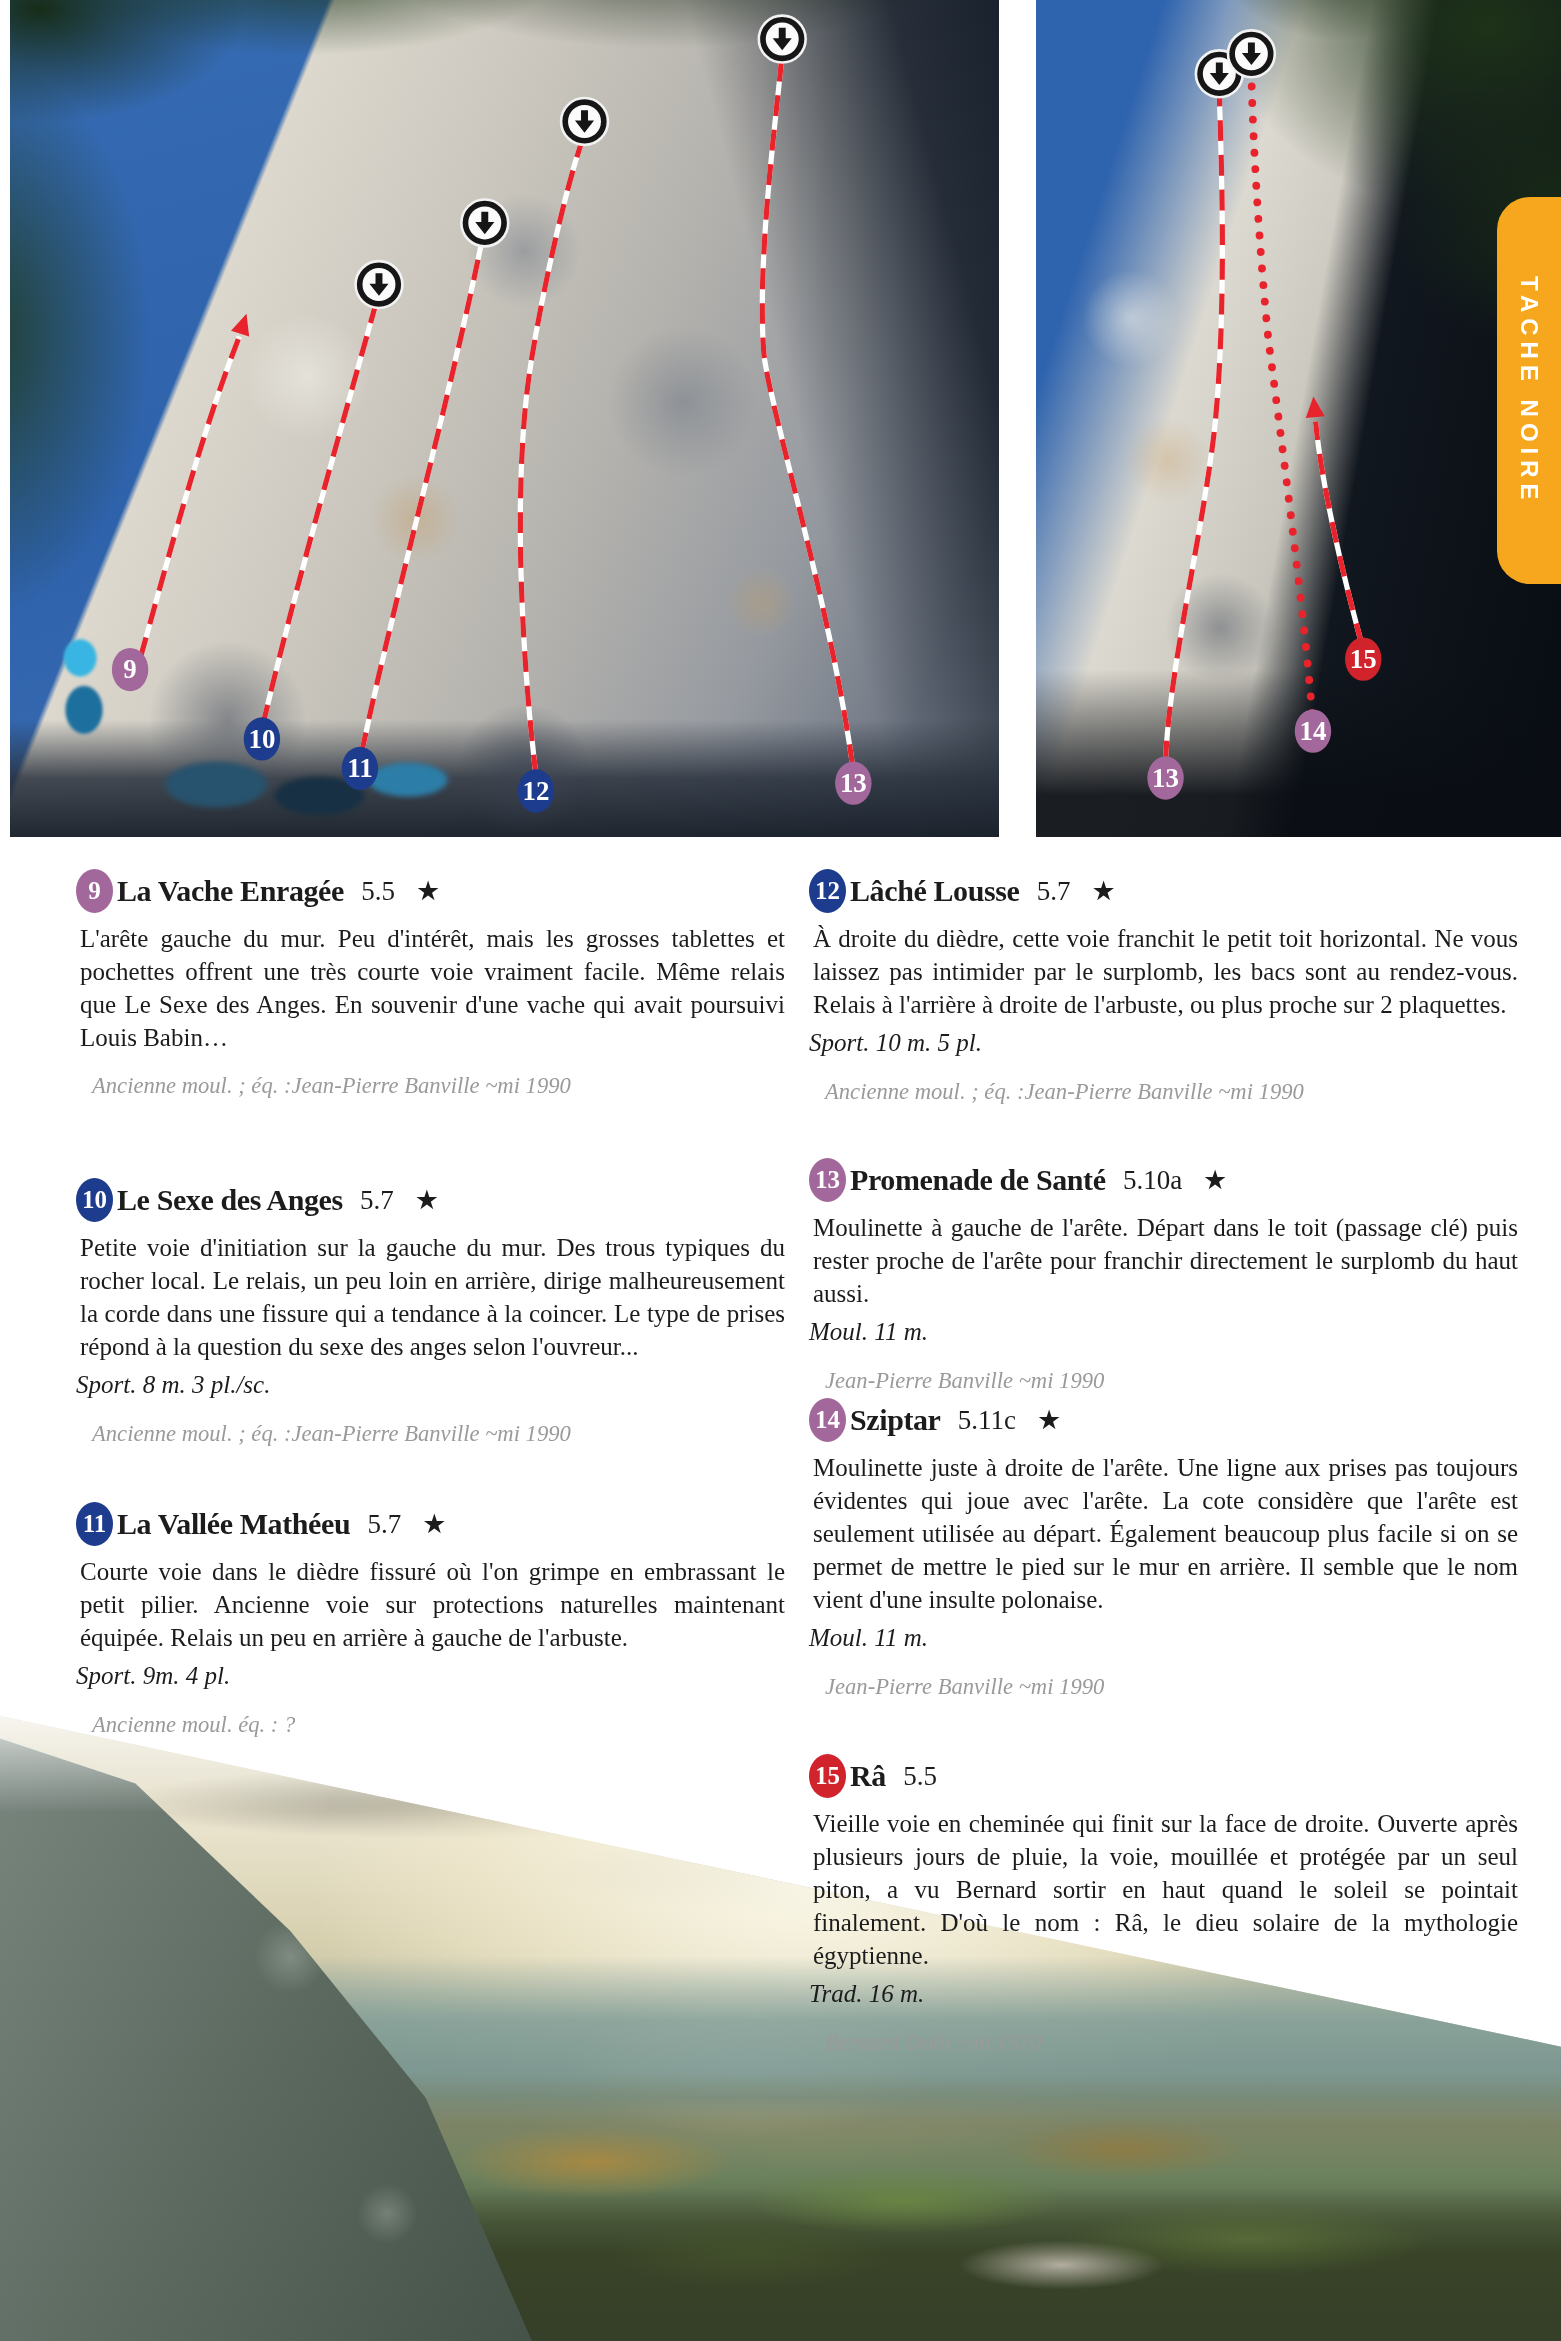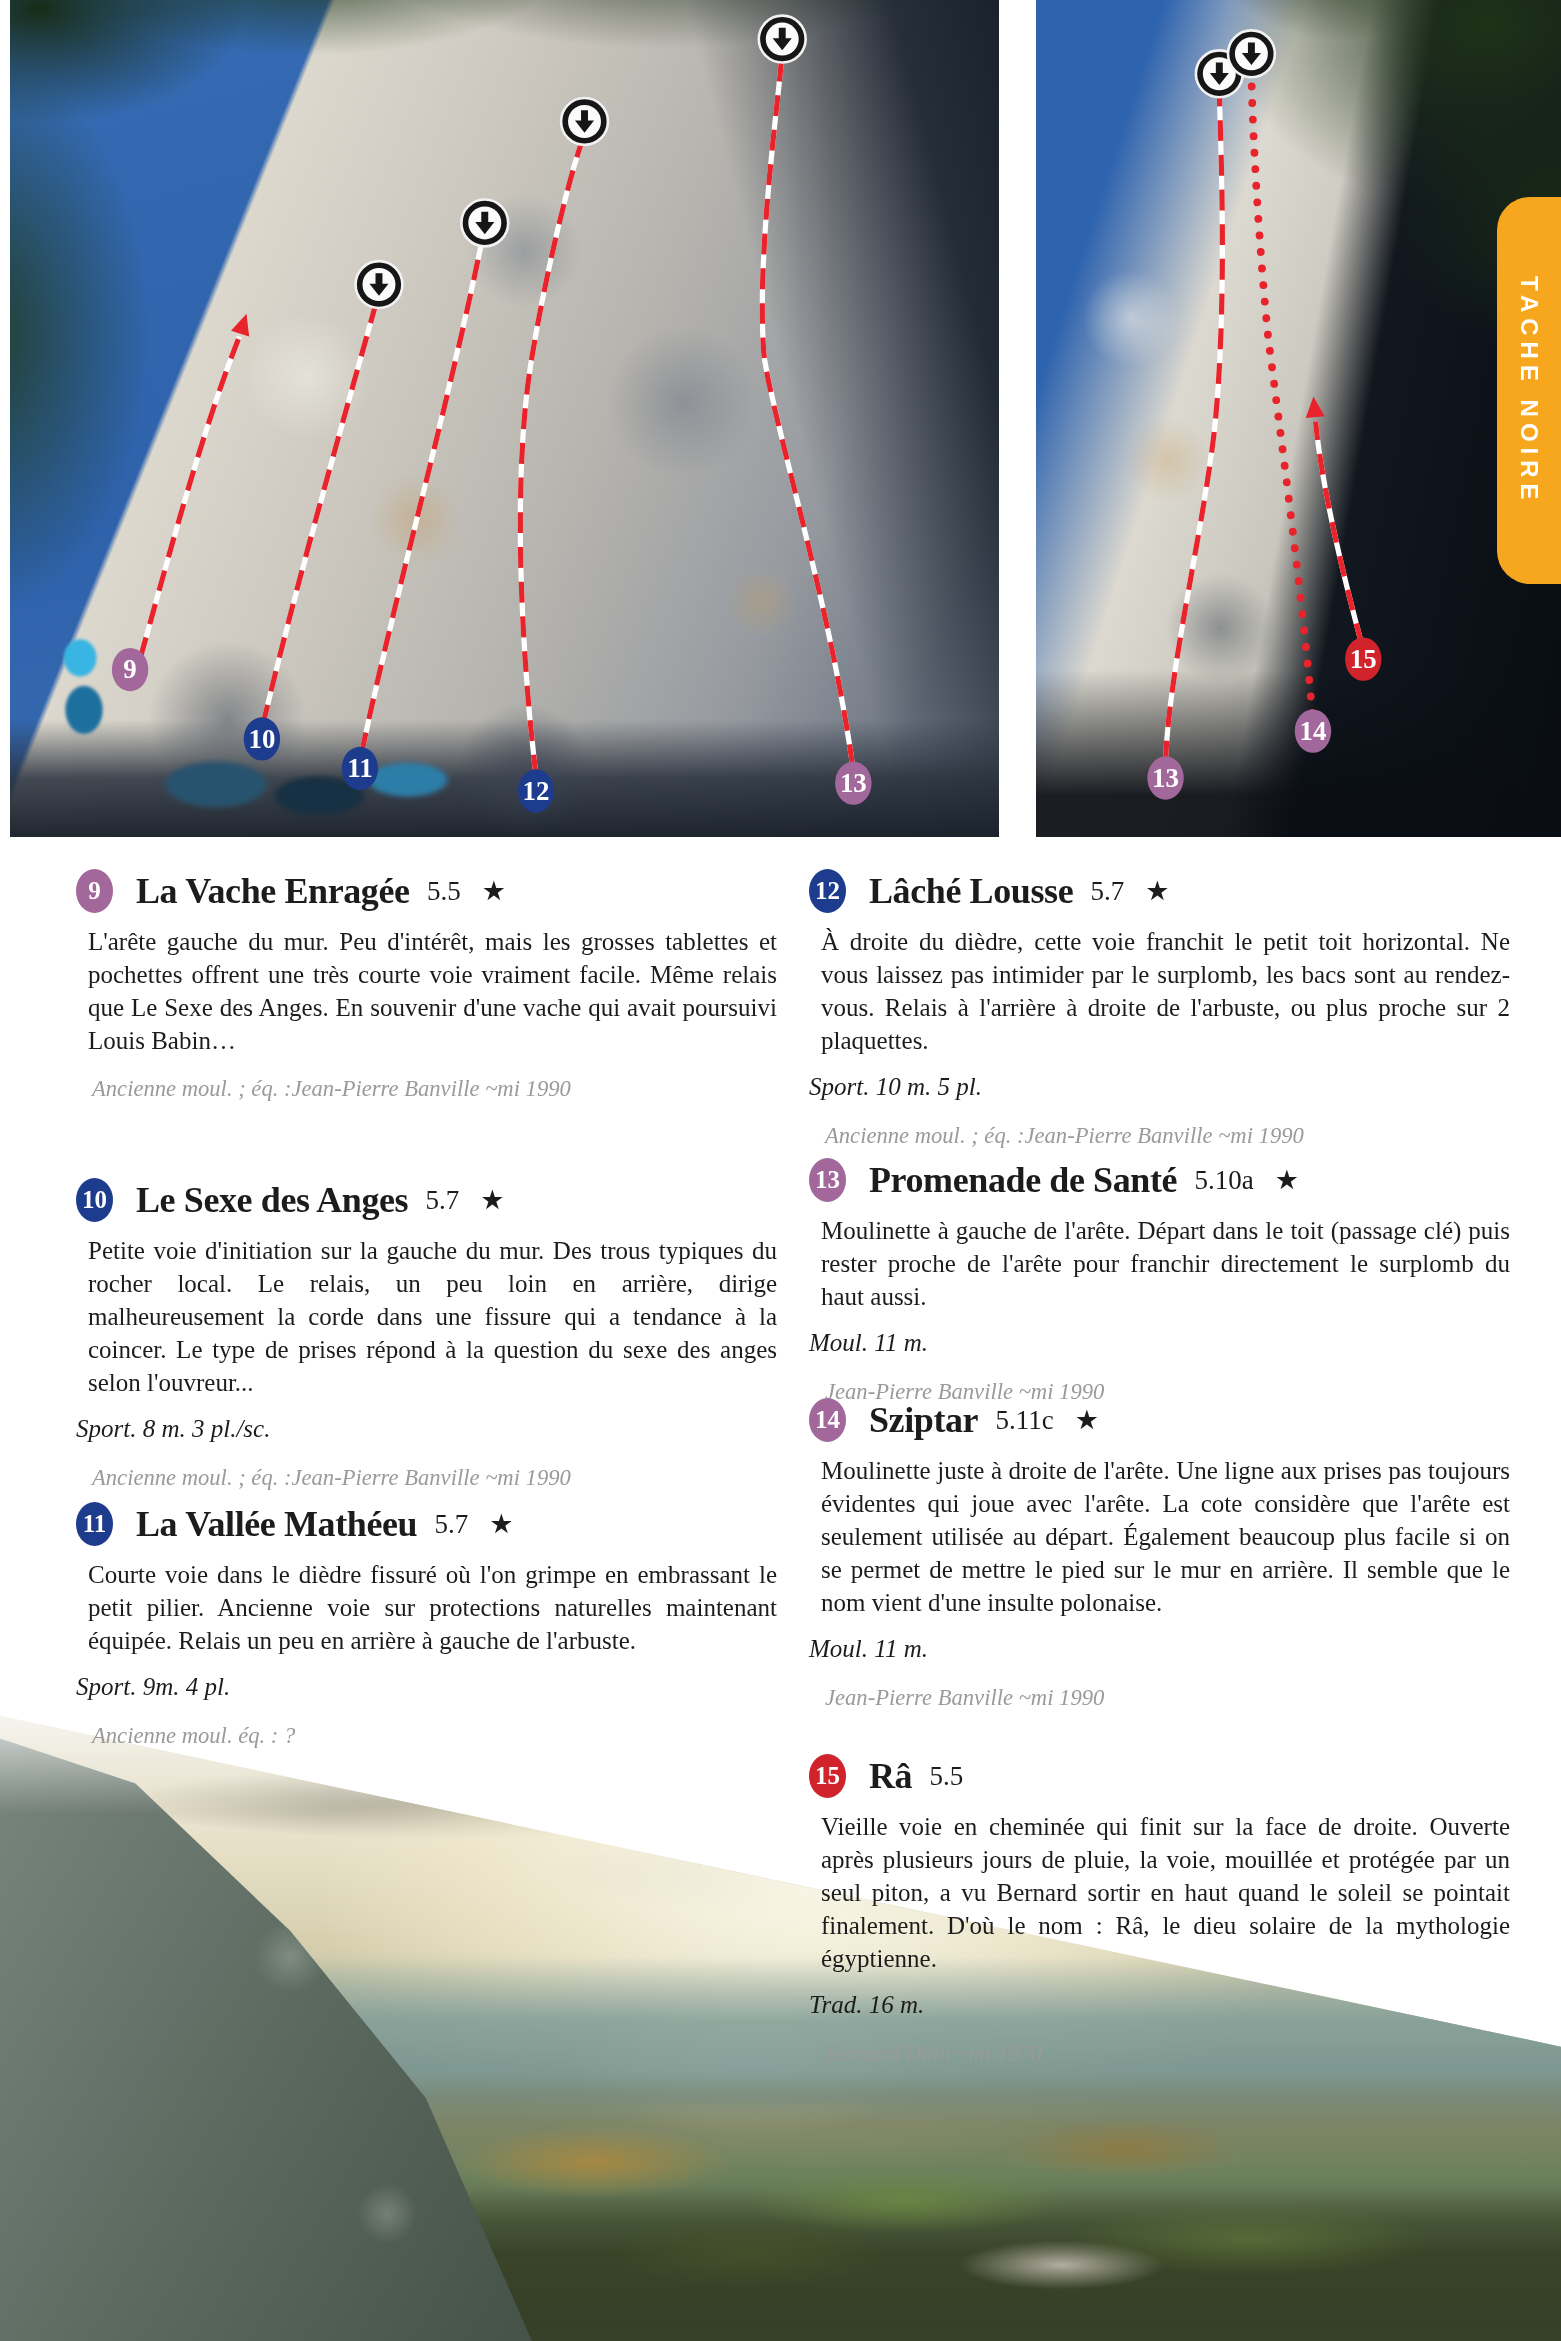--- a/index.html
+++ b/index.html
@@ -63,24 +63,24 @@
   #chapter-tab{position:absolute;right:0;top:197px;width:64px;height:387px;
     border-radius:33px 0 0 33px;display:flex;align-items:center;justify-content:center;}
   #chapter-tab .tab-text{writing-mode:vertical-rl;color:#ffffff;font-weight:bold;
     font-family:"Liberation Sans",sans-serif;font-size:24px;letter-spacing:6px;white-space:nowrap;}
 
   
   .route{position:absolute;width:713px;}
   .r-head{display:flex;align-items:center;margin:0 0 8.7px 0;}
   .r-marker{display:inline-flex;align-items:center;justify-content:center;flex:0 0 auto;
     width:37px;height:44px;border-radius:50%;color:#ffffff;font-weight:bold;font-size:25px;}
-  .r-name{font-weight:bold;font-size:36px;margin-left:23px;letter-spacing:-0.4px;}
+  .r-name{font-weight:bold;font-size:30px;margin-left:4px;letter-spacing:-0.4px;}
   .r-grade{font-size:27px;margin-left:17.3px;text-align:right;}
   .r-star{font-size:27px;margin-left:21px;}
-  .r-body{margin:12px;font-size:25px;line-height:33px;text-align:justify;}
+  .r-body{margin:4px;font-size:25px;line-height:33px;text-align:justify;}
   .r-stats{margin:0;font-size:25px;line-height:35px;font-style:italic;}
   .r-credit{margin:16px;font-size:22.6px;line-height:32px;font-style:italic;color:#9a9a9a;}
 
   
   #landscape{position:absolute;left:0;top:1700px;width:1561px;height:642px;
     clip-path:polygon(0 2.5%, 100% 54%, 100% 100%, 0 100%);
     background:
       linear-gradient(180deg, rgba(0,0,0,0) 76%, rgba(52,62,34,.9) 86%, #36402a 100%),
       linear-gradient(180deg, rgba(0,0,0,0) 58%, rgba(122,112,60,.5) 66%, rgba(92,112,55,.55) 74%, rgba(70,85,45,.6) 82%, rgba(0,0,0,0) 88%),
       linear-gradient(180deg, rgba(0,0,0,0) 40%, rgba(128,156,150,.85) 50%, rgba(118,146,140,.92) 62%, rgba(0,0,0,0) 72%),

